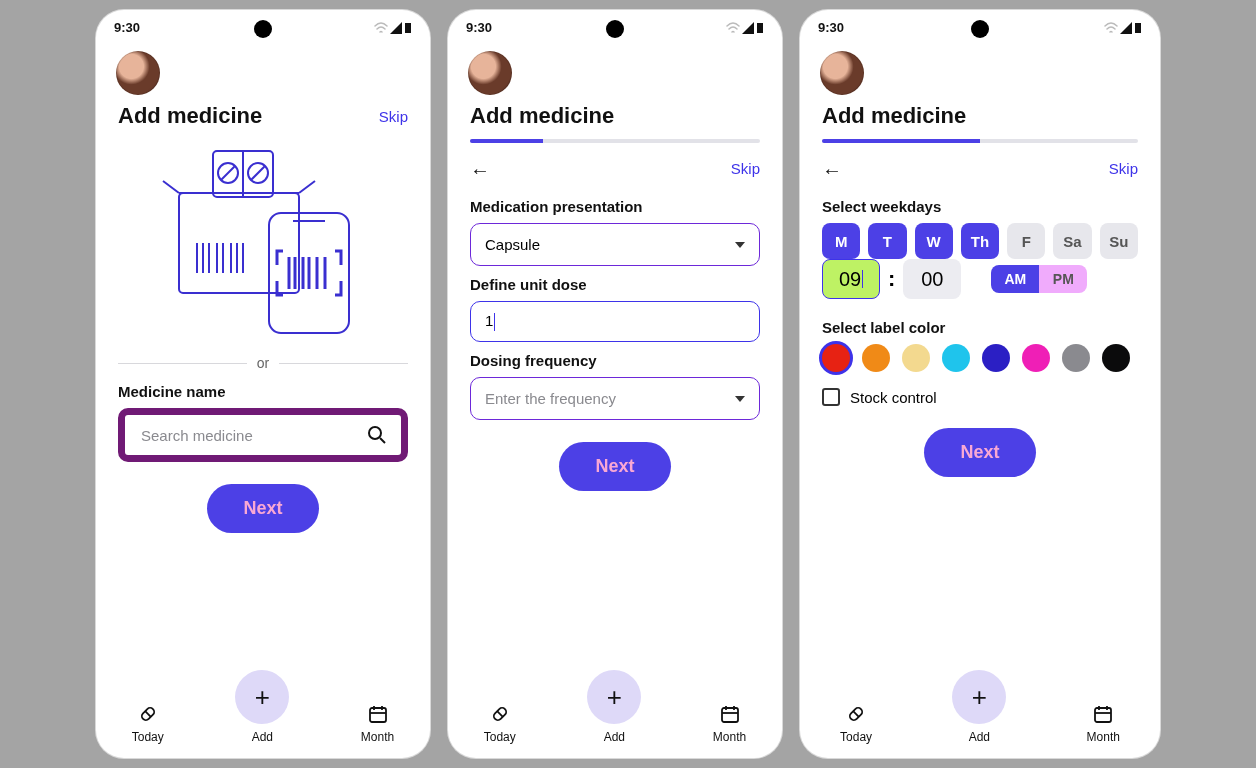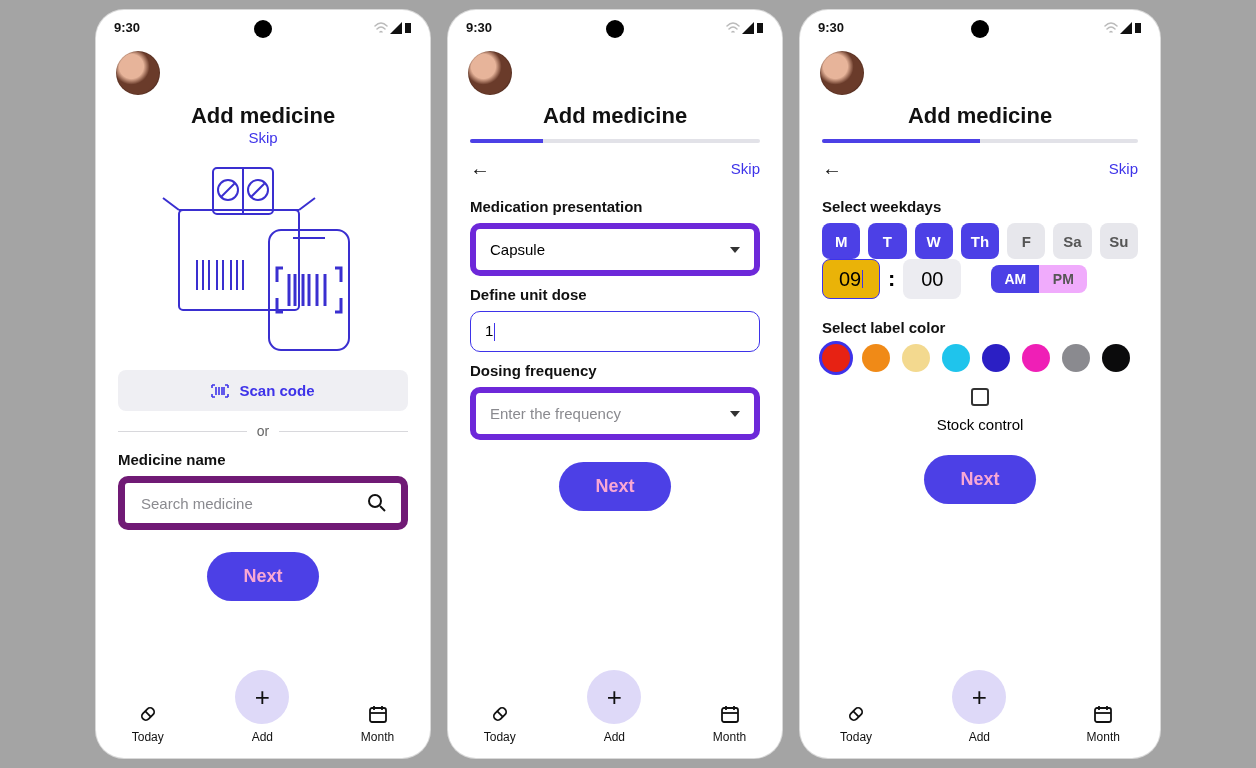--- a/index.html
+++ b/index.html
@@ -21,21 +21,21 @@
   }
   .status-right { display:flex; align-items:center; gap:2px; }
   .notch { width:18px; height:18px; background:#000; border-radius:50%; position:absolute; top:10px; left:50%; transform:translateX(-50%); }
   .avatar {
     width:44px; height:44px; border-radius:50%;
     margin:12px 0 8px 20px;
     background: radial-gradient(circle at 35% 35%, #e7b49a 0 30%, #6a3b2a 45% 70%, #4a2a22 100%);
     background-color:#7a4b3a;
     box-shadow: inset 0 0 0 1px #0002;
   }
-  .header-row { display:flex; justify-content:space-between; align-items:center; padding:0 22px;flex-direction:column; }
+  .header-row { display:flex; justify-content:space-between; align-items:center; padding:0 22px; }
   .page-title { font-size:22px; font-weight:700; color:#111; }
   .skip { color:#3e33e9; font-size:15px; font-weight:500; cursor:pointer; }
   .progress { margin:10px 22px 10px 22px; height:4px; border-radius:2px; background:#e2e2e8; position:relative; overflow:hidden;}
   .progress .fill { position:absolute; left:0; top:0; bottom:0; background:#4c40e6; }
   .subheader { display:flex; justify-content:space-between; align-items:center; padding:4px 22px 8px 22px; }
   .back-arrow { font-size:20px; color:#111; cursor:pointer; }
   .content { padding:0 22px; flex:1; }
   .label { font-size:15px; font-weight:600; color:#111; margin:10px 0 8px 0; }
 
   
@@ -44,53 +44,53 @@
 
   .scan-btn { background:#efeff3; border-radius:8px; padding:12px; display:flex; justify-content:center; align-items:center; gap:10px; color:#3e33e9; font-weight:600; font-size:15px; cursor:pointer;}
   .or-row { display:flex; align-items:center; gap:10px; margin:12px 0; color:#666; font-size:14px;}
   .or-row .line { flex:1; height:1px; background:#d8d8dc; }
 
   .input-box { border:7px solid #701a75; border-radius:10px; padding:10px 14px; display:flex; align-items:center; justify-content:space-between; background:#fff; }
   .input-box input { border:none; outline:none; font-size:15px; flex:1; background:transparent;}
   .input-box.active { border:1.6px solid #3e33e9; }
   .input-box input::placeholder { color:#8a8a8f; }
 
-  .select-box { border:6px solid #6d28d9; border-radius:10px; padding:12px 14px; display:flex; align-items:center; justify-content:space-between; background:#fff; font-size:15px;}
+  .select-box { border:1px solid #6d28d9; border-radius:10px; padding:12px 14px; display:flex; align-items:center; justify-content:space-between; background:#fff; font-size:15px;}
   .select-box.placeholder span:first-child { color:#8a8a8f; }
   .triangle { width:0;height:0;border-left:5px solid transparent;border-right:5px solid transparent;border-top:6px solid #333; }
 
   .primary-btn { background:#4c40e6; color:#f9a8d4; border:none; border-radius:28px; padding:14px 36px; font-size:18px; font-weight:600; cursor:pointer; display:block; margin:22px auto 0 auto; }
 
   .bottom-nav { display:flex; justify-content:space-around; align-items:flex-end; padding:10px 0 14px 0; }
   .nav-item { display:flex; flex-direction:column; align-items:center; gap:4px; font-size:12px; color:#111; }
   .nav-item .icon24 { width:24px; height:24px; display:flex; justify-content:center; align-items:center;}
   .add-circle { width:54px; height:54px; border-radius:50%; background:#ded9f8; display:flex; justify-content:center; align-items:center; font-size:26px; font-weight:400; color:#111; margin-bottom:2px;}
   .nav-item.center .lbl { font-weight:400; }
 
   
   .weekdays { display:flex; gap:8px; }
   .day { width:40px; height:36px; border-radius:8px; display:flex; justify-content:center; align-items:center; font-size:15px; font-weight:600; cursor:pointer;}
   .day.on { background:#4c40e6; color:#fff; }
   .day.off { background:#e7e7ec; color:#555; }
 
   
   .time-row { display:flex; align-items:center; gap:8px; }
   .time-box { width:58px; height:40px; border-radius:8px; background:#ececf1; display:flex; justify-content:center; align-items:center; font-size:20px; }
-  .time-box.hour { border:1.6px solid #3e33e9; background:#eab308; }
+  .time-box.hour { border:1.6px solid #3e33e9; background:#bef264; }
   .colon { font-size:22px; font-weight:700; }
   .ampm { display:flex; border-radius:8px; overflow:hidden; border:0; }
   .ampm .seg { width:48px; height:28px; display:flex; justify-content:center; align-items:center; font-size:14px; font-weight:600; cursor:pointer;}
   .ampm .seg.on { background:#4c40e6; color:#fff; }
   .ampm .seg.off { background:#f0abfc; color:#555; }
 
   .colors { display:flex; gap:12px; margin-top:4px; }
   .swatch { width:28px; height:28px; border-radius:50%; cursor:pointer; }
   .swatch.selected { box-shadow: 0 0 0 2px #3e33e9, inset 0 0 0 2px #fff0; outline:2px solid #3e33e9; outline-offset:1px;}
 
-  .check-row { display:flex; align-items:center; gap:10px; margin-top:16px; font-size:15px;flex-direction:column; }
+  .check-row { display:flex; align-items:center; gap:10px; margin-top:16px; font-size:15px; }
   .checkbox { width:18px; height:18px; border:2px solid #333; border-radius:3px; cursor:pointer; }
 
   .caret { color:#3b3b3f; display:inline-block; border-right:1.5px solid #3e33e9; height:18px; margin-left:1px; vertical-align:middle;}
 </style>
 </head>
 <body>
 
 <div class="stage">
 
   <div class="phone">
@@ -153,32 +153,20 @@
               <line x1="152" y1="124" x2="152" y2="156"></line>
               <line x1="160" y1="124" x2="160" y2="156"></line>
               <line x1="166" y1="124" x2="166" y2="156"></line>
               <line x1="174" y1="124" x2="174" y2="156"></line>
               <line x1="182" y1="124" x2="182" y2="156"></line>
             </g>
           </g>
         </svg>
       </div>
 
-      <div class="scan-btn">
-        <svg width="18" height="14">
-            <g stroke="#3e33e9" stroke-width="1.6">
-              <path d="M1 1v3M1 13v-3M17 1v3M17 13v-3M1 1h3M1 13h3M17 1h-3M17 13h-3"></path>
-              <line x1="5" y1="3" x2="5" y2="11"></line>
-              <line x1="8" y1="3" x2="8" y2="11"></line>
-              <line x1="11" y1="3" x2="11" y2="11"></line>
-              <line x1="13" y1="3" x2="13" y2="11"></line>
-            </g>
-          </svg>
-        <span>Scan code</span>
-      </div>
 
       <div class="or-row">
         <div class="line"></div>
         <span>or</span>
         <div class="line"></div>
       </div>
 
       <div class="label">Medicine name</div>
       <div class="input-box">
         <input type="text" placeholder="Search medicine" style="">

